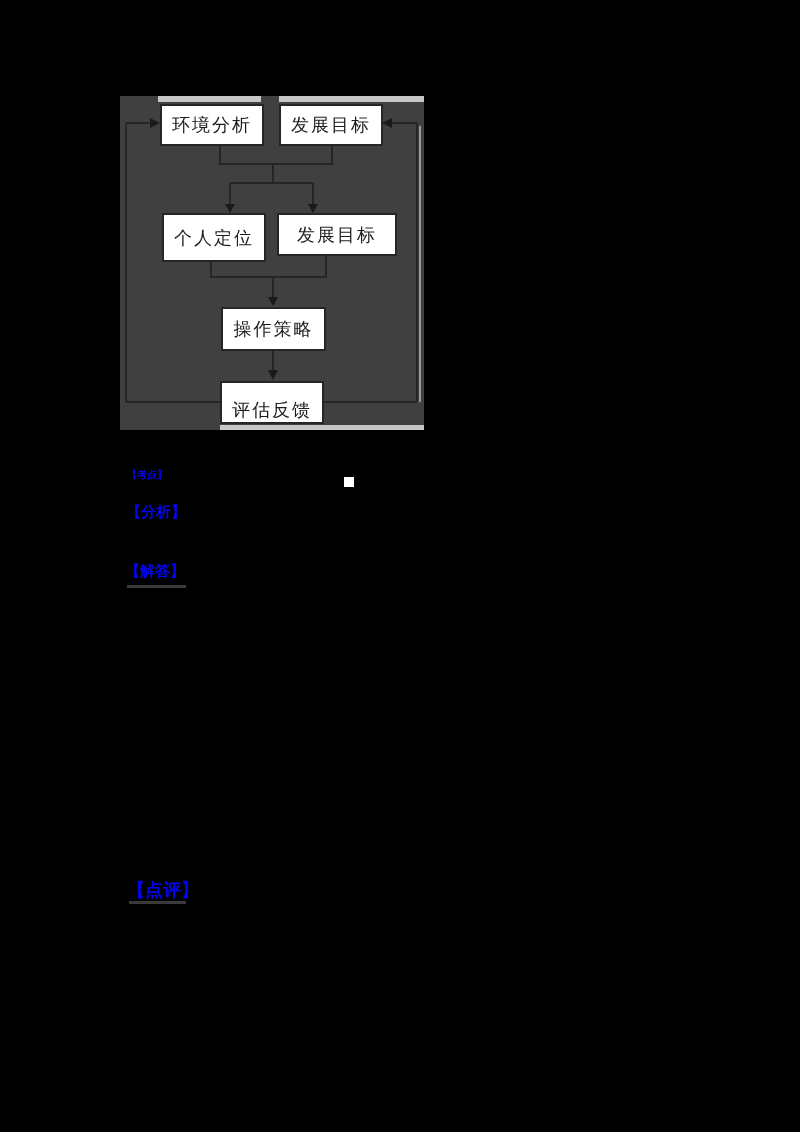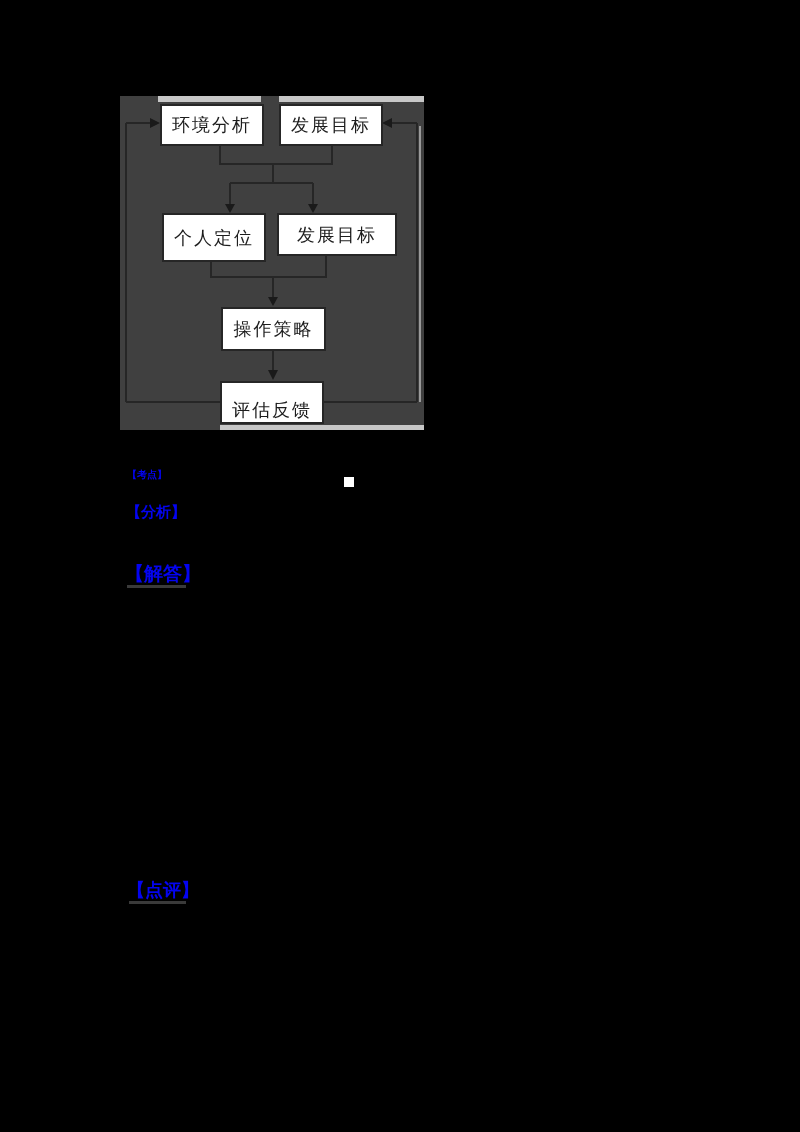--- a/index.html
+++ b/index.html
@@ -62,21 +62,21 @@
   
   .ans-label {
     position: absolute;
     color: #0404f0;
     font-weight: bold;
     white-space: nowrap;
     line-height: 1.15;
   }
   .label-kaodian { left: 127px; top: 469px; font-size: 10px; }
   .label-fenxi   { left: 126px; top: 504px; font-size: 15px; }
-  .label-jieda   { left: 125px; top: 563px; font-size: 19px; }
+  .label-jieda   { left: 125px; top: 563px; font-size: 15px; }
   .label-dianping{ left: 127px; top: 880px; font-size: 18px; }
   .label-underline {
     position: absolute;
     background: #3a3a3a;
     height: 3px;
   }
   .under-jieda    { left: 127px; top: 585px; width: 59px; }
   .under-dianping { left: 129px; top: 901px; width: 57px; }
   .white-square {
     position: absolute;

